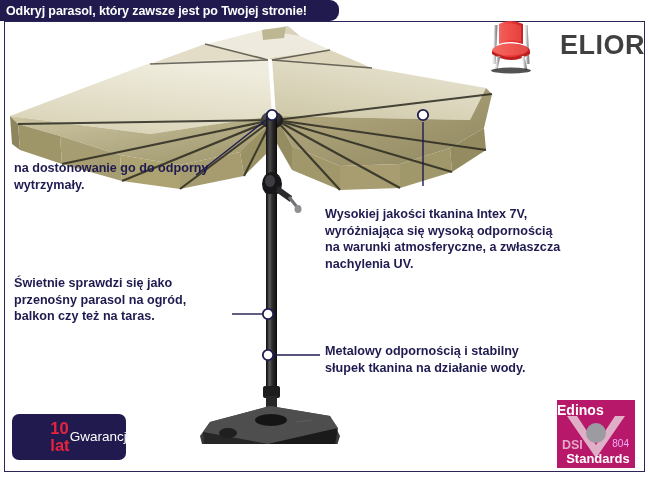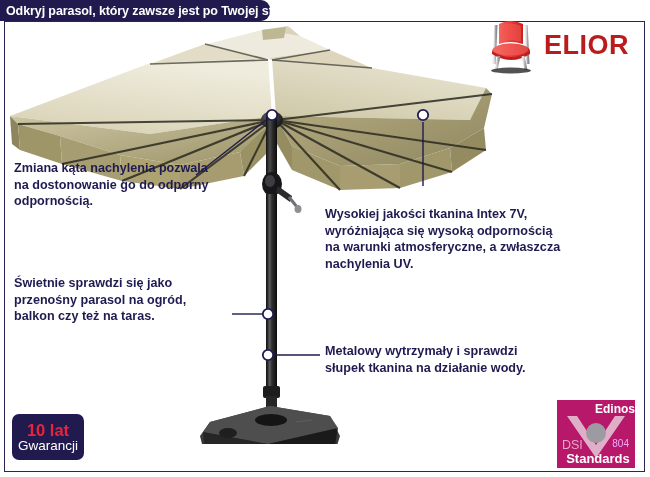--- a/index.html
+++ b/index.html
@@ -13,72 +13,72 @@
 
   
   .frame{
     position:absolute;left:4px;top:21px;width:641px;height:451px;
     border:1.5px solid #2a2457;box-sizing:border-box;background:transparent;
     z-index:1;
   }
 
   
   .header-banner{
-    position:absolute;left:0;top:0;height:21px;width:270px;
+    position:absolute;left:0;top:0;height:21px;width:339px;
     background:#201a4e;border-radius:0 9px 9px 0;
     display:flex;align-items:center;z-index:6;
   }
   .header-banner .htxt{
     color:#ffffff;font-size:12.5px;font-weight:bold;letter-spacing:-0.1px;
     padding-left:6px;white-space:nowrap;
   }
 
   
   .logo{position:absolute;left:482px;top:14px;width:160px;height:62px;z-index:5;
         display:flex;align-items:center;}
   .chair{position:relative;width:58px;height:58px;}
   .chair svg{display:block;}
   .logo-word{
-    font-size:27px;font-weight:bold;color:#b91c1c;letter-spacing:0.5px;
-    margin-left:4px;line-height:1;
+    font-size:27px;font-weight:bold;color:#404040;letter-spacing:0.5px;
+    margin-left:20px;line-height:1;
   }
 
   
   .umbrella{position:absolute;left:0;top:24px;width:520px;height:420px;z-index:2;}
 
   
   .callout{position:absolute;z-index:4;color:#1f1b50;font-weight:bold;font-size:12.6px;line-height:1.33;}
   .callout .line{white-space:nowrap;}
   .c1{left:14px;top:160px;}
   .c2{left:325px;top:206px;}
   .c3{left:14px;top:275px;}
   .c4{left:325px;top:343px;}
 
   
   .connectors{position:absolute;left:0;top:0;width:650px;height:477px;z-index:3;pointer-events:none;}
 
   
   .warranty{
     position:absolute;left:12px;top:414px;width:72px;height:46px;
     background:#201a4e;border-radius:7px;z-index:5;
-    display:flex;flex-direction:column;align-items:center;justify-content:center;
+    display:flex;align-items:center;justify-content:center;padding-left:42px;
   }
   .warranty .w1{color:#e8243c;font-size:16.5px;font-weight:bold;line-height:1;margin-bottom:1px;}
   .warranty .w2{color:#ffffff;font-size:13.5px;font-weight:normal;line-height:1;}
 
   .edinos{
     position:absolute;left:557px;top:400px;width:78px;height:68px;
     background:#b8186a;z-index:5;overflow:hidden;
   }
   .edinos .e-top{
-    position:absolute;left:0;right:0;top:3px;text-align:right;
-    color:#ffffff;font-size:12px;font-weight:bold;line-height:1;
+    position:absolute;left:0;right:0;top:3px;text-align:left;
+    color:#ffffff;font-size:14px;font-weight:bold;line-height:1;
   }
   .edinos .e-dsi{
-    position:absolute;left:5px;top:39px;color:#e5a7c6;font-size:12.5px;font-weight:normal;line-height:1;
+    position:absolute;left:5px;top:39px;color:#e5a7c6;font-size:12.5px;font-weight:bold;line-height:1;
   }
   .edinos .e-804{
     position:absolute;right:6px;top:39px;color:#f0abfc;font-size:10px;font-weight:normal;line-height:1;
   }
   .edinos .e-std{
     position:absolute;left:4px;right:0;top:52px;text-align:center;
     color:#ffffff;font-size:13px;font-weight:bold;line-height:1;
   }
   .edinos svg{position:absolute;left:0;top:14px;}
 </style>
@@ -212,40 +212,39 @@
     </g>
     <g fill="#ffffff" stroke="#1f1b50" stroke-width="1.8">
       <circle cx="272" cy="115" r="5.2"></circle>
       <circle cx="423" cy="115" r="5.2"></circle>
       <circle cx="268" cy="314" r="5.2"></circle>
       <circle cx="268" cy="355" r="5.2"></circle>
     </g>
   </svg>
 
   <div class="callout c1">
-    <div class="line">Zmiana kąta nachylenia pozwala</div>
     <div class="line">na dostonowanie go do odporny</div>
-    <div class="line">odpornością.</div>
+    <div class="line">wytrzymały.</div>
   </div>
 
   <div class="callout c2">
     <div class="line">Wysokiej jakości tkanina Intex 7V,</div>
     <div class="line">wyróżniająca się wysoką odpornością</div>
     <div class="line">na warunki atmosferyczne, a zwłaszcza</div>
     <div class="line">nachylenia UV.</div>
   </div>
 
   <div class="callout c3">
     <div class="line">Świetnie sprawdzi się jako</div>
     <div class="line">przenośny parasol na ogród,</div>
     <div class="line">balkon czy też na taras.</div>
   </div>
 
   <div class="callout c4">
-    <div class="line">Metalowy wytrzymały i sprawdzi</div>
+    <div class="line">Metalowy odpornością i stabilny</div>
     <div class="line">słupek tkanina na działanie wody.</div>
   </div>
 
   <div class="header-banner">
     <span class="htxt">Odkryj parasol, który zawsze jest po Twojej stronie!</span>
   </div>
 
   <div class="logo">
     <div class="chair">
       <svg width="58" height="58" viewBox="0 0 58 58">

